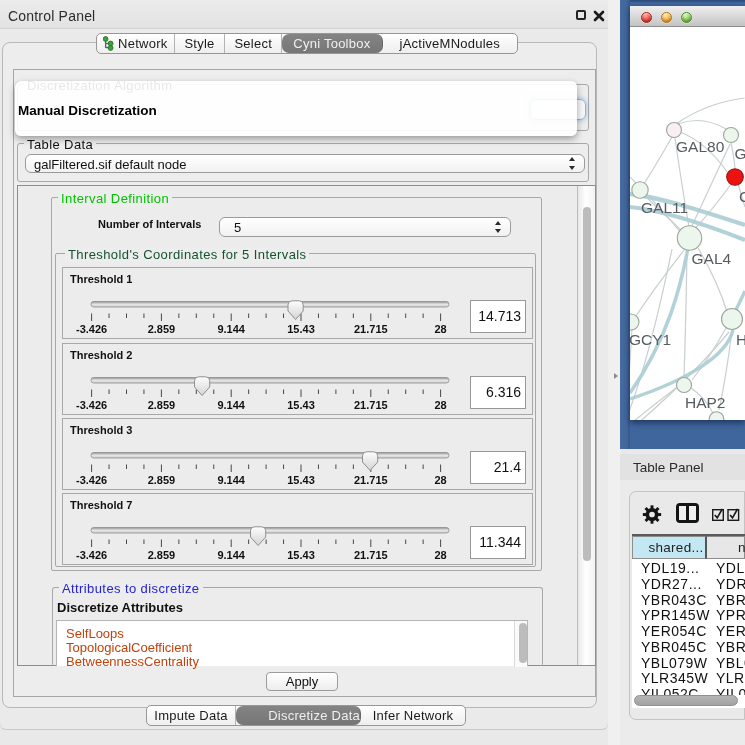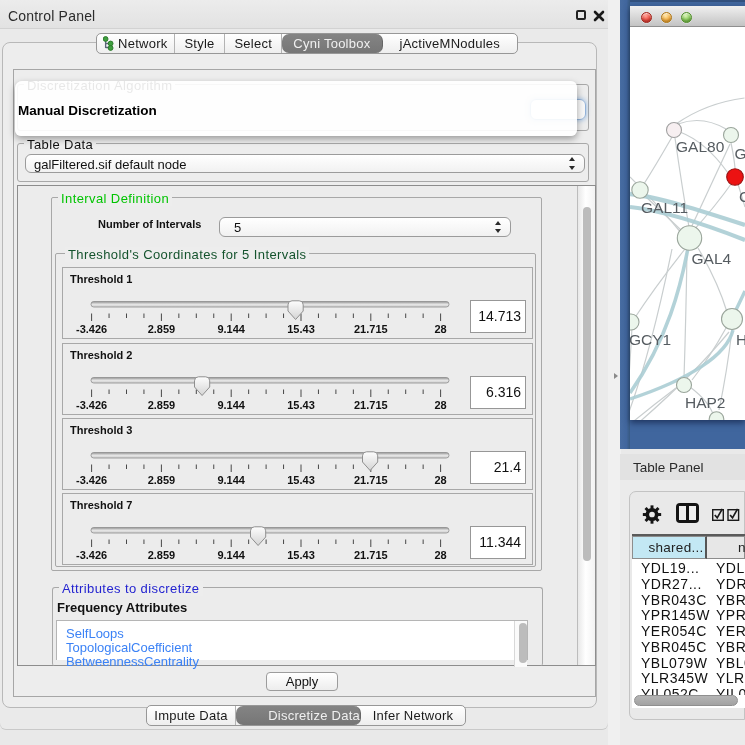--- a/index.html
+++ b/index.html
@@ -271,22 +271,22 @@
       <text x="307.8" y="64.5" text-anchor="middle" font-size="11" font-weight="bold" fill="#111">21.715</text>
       <text x="377.6" y="64.5" text-anchor="middle" font-size="11" font-weight="bold" fill="#111">28</text>
     <path d="M187.5 43 L187.5 36.8 Q187.5 32.8 191.5 32.8 L198.7 32.8 Q202.7 32.8 202.7 36.8 L202.7 43 L195.1 51.5 Z" fill="url(#thm)" stroke="#8f8f8f" stroke-width="1"></path>
   </svg>
   <div class="vbox">11.344</div>
   </div>
 
 <div class="group" style="left:52px; top:587px; width:491px; height:79px; border-bottom:none;">
   <span class="gtitle" style="left:6px; color:#2424d0;">Attributes to discretize</span>
 </div>
-<div class="abs" style="left:57px; top:600px; font-size:13px; font-weight:bold; color:#111;">Frequency Attributes</div>
-<div class="abs" style="left:56px; top:620px; width:472px; height:40px; background:#fff; border:1px solid #b5b5b5; border-bottom:none; font-size:13px; color:#3b82f6;">
+<div class="abs" style="left:57px; top:600px; font-size:13px; font-weight:bold; color:#111;">Discretize Attributes</div>
+<div class="abs" style="left:56px; top:620px; width:472px; height:46px; background:#fff; border:1px solid #b5b5b5; border-bottom:none; font-size:13px; color:#c2410c;">
   <div style="position:absolute; left:9px; top:5px;">SelfLoops</div>
   <div style="position:absolute; left:9px; top:19px;">TopologicalCoefficient</div>
   <div style="position:absolute; left:9px; top:33px;">BetweennessCentrality</div>
   <div style="position:absolute; right:0; top:0; width:13px; height:46px; background:#fafafa; border-left:1px solid #d8d8d8;"></div>
 </div>
 <div class="vthumb" style="left:518.5px; top:623px; width:8px; height:40px;"></div>
 
 <div class="abs" style="left:266px; top:672px; width:72px; height:19px; background:linear-gradient(#ffffff,#ededed); border:1px solid #9c9c9c; border-radius:4px; font-size:13px; color:#111; text-align:center; line-height:17px;">Apply</div>
 
 <div id="popup" class="abs">

